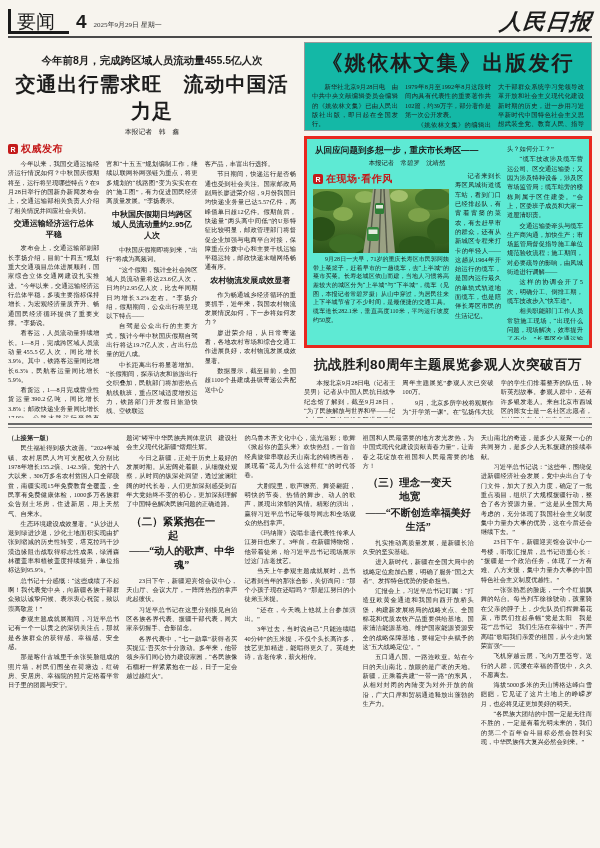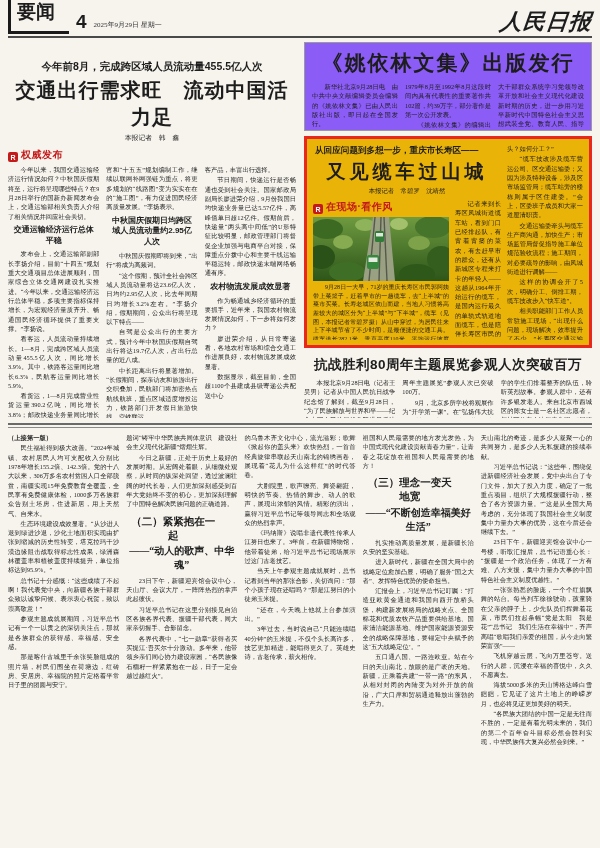--- a/index.html
+++ b/index.html
@@ -7,23 +7,23 @@
     width:600px;height:848px;overflow:hidden;
     background:#f7f4ee;color:#1d1d1d;
     font-family:"Liberation Serif","DejaVu Serif",serif;
   }
   .page{padding:6px 8px 0 8px;position:relative;}
   
   .hdr{display:flex;justify-content:space-between;align-items:flex-end;height:28px;}
   .hdr-left{display:flex;align-items:flex-end;gap:7px;}
   .section-tag{
     font-family:"Liberation Sans","DejaVu Sans",sans-serif;
-    font-weight:bold;font-size:19px;line-height:1;
+    font-weight:normal;font-size:19px;line-height:1;
     border-left:3px solid #1a1a1a;border-bottom:3px solid #1a1a1a;
-    padding:3px 14px 10px 6px;
+    padding:3px 14px 0 6px;
   }
   .page-num{font-family:"Liberation Sans",sans-serif;font-weight:bold;font-size:19px;line-height:1;padding-bottom:3px;}
   .hdr-date{font-size:7px;color:#333;padding-bottom:4px;}
   .masthead{
     font-family:"DejaVu Serif","Liberation Serif",serif;
     font-weight:bold;font-style:italic;font-size:22px;line-height:1;
     letter-spacing:1px;transform:skewX(-6deg);padding-bottom:2px;
   }
   .hdr-rule{border-bottom:2px solid #4a4a4a;margin-top:2px;}
   
@@ -38,47 +38,47 @@
     font-weight:bold;font-size:8px;line-height:1.35;text-align:center;
     margin:4px 2px 3px 2px;
   }
   .blk-sub2{font-weight:bold;font-size:7px;text-align:center;margin:0 0 3px 0;}
   
   .top{display:flex;gap:8px;height:376px;overflow:hidden;margin-top:4px;}
   .top-left{width:288px;flex:none;display:flex;flex-direction:column;}
   .top-right{flex:1;display:flex;flex-direction:column;gap:5px;min-width:0;}
   .kicker{
     font-family:"Liberation Sans",sans-serif;font-weight:bold;
-    font-size:10.5px;text-align:center;margin-top:18px;
+    font-size:10.5px;text-align:center;margin-top:12px;
   }
   .big-title{
     font-family:Liberation Mono, monospace;font-weight:bold;
     font-size:20px;letter-spacing:1px;text-align:center;margin:3px 0 2px 0;
   }
   .byline{font-size:6.8px;text-align:center;color:#222;margin-bottom:4px;}
   .cols-transport .col{height:272px;}
-  .red-label{display:flex;align-items:flex-end;gap:3px;margin:1px 0 3px 0;}
+  .red-label{display:flex;align-items:center;gap:3px;margin:1px 0 3px 0;}
   .red-label .txt{
     font-family:"Liberation Sans",sans-serif;font-weight:bold;
     font-size:10px;color:#c41a1a;letter-spacing:.5px;
   }
   .icon-r{
     flex:none;width:10px;height:10px;border-radius:2px;background:#c41a1a;color:#fff;
     font-family:"Liberation Sans",sans-serif;font-weight:bold;font-size:7px;
     display:inline-flex;align-items:center;justify-content:center;
   }
   
-  .yao-box{border:1px solid #9a9a9a;background:#8b5cf6;padding:4px 7px 5px 7px;height:88px;overflow:hidden;}
+  .yao-box{border:1px solid #9a9a9a;background:#14b8a6;padding:4px 7px 5px 7px;height:88px;overflow:hidden;}
   .yao-title{
     font-family:"Liberation Sans",sans-serif;font-weight:bold;
     font-size:21px;letter-spacing:2px;text-align:center;margin:2px 0 5px 0;
   }
   .cols-yao .col{height:48px;}
   
-  .cc-box{border:3px solid #e8281e;background:#eab308;height:221px;overflow:hidden;padding:5px 6px;}
+  .cc-box{border:3px solid #e8281e;background:#5eead4;height:221px;overflow:hidden;padding:5px 6px;}
   .cc-grid{display:grid;grid-template-columns:136px 46px 1fr;grid-template-rows:auto 1fr;gap:3px 6px;height:100%;}
   .cc-head{grid-area:1/1/2/3;}
   .cc-kicker{font-family:"Liberation Sans",sans-serif;font-weight:bold;font-size:8.6px;margin:1px 0 2px 2px;}
   .cc-title{
     font-family:"Liberation Sans",sans-serif;font-weight:bold;
     font-size:19px;letter-spacing:4px;text-align:center;margin:1px 0 2px 0;
   }
   .cc-byline{font-size:6.4px;text-align:center;}
   .cc-left{grid-area:2/1/3/2;overflow:hidden;}
   .cc-mid{grid-area:2/2/3/3;overflow:hidden;}
@@ -167,21 +167,20 @@
             <div class="col">
               <div class="blk-pn">大干部群众系统学习党领导改革开放和社会主义现代化建设新时期的历史，进一步用习近平新时代中国特色社会主义思想武装全党、教育人民、指导实践、推动工作，具有重要意义。</div>
             </div>
           </div>
       </div>
 
       <div class="cc-box">
         <div class="cc-grid">
           <div class="cc-head">
             <div class="cc-kicker">从回应问题到多想一步，重庆市长寿区——</div>
-            <div class="cc-title">又见缆车过山城</div>
             <div class="cc-byline">本报记者　常碧罗　沈靖然</div>
           </div>
           <div class="cc-left">
             <div class="red-label">
               <span class="icon-r">R</span>
               <span class="txt">在现场·看作风</span>
             </div>
             <svg class="cc-photo" viewBox="0 0 136 64" aria-hidden="true">
               <defs>
                 <linearGradient id="gFol" x1="0" y1="0" x2="0" y2="1">

